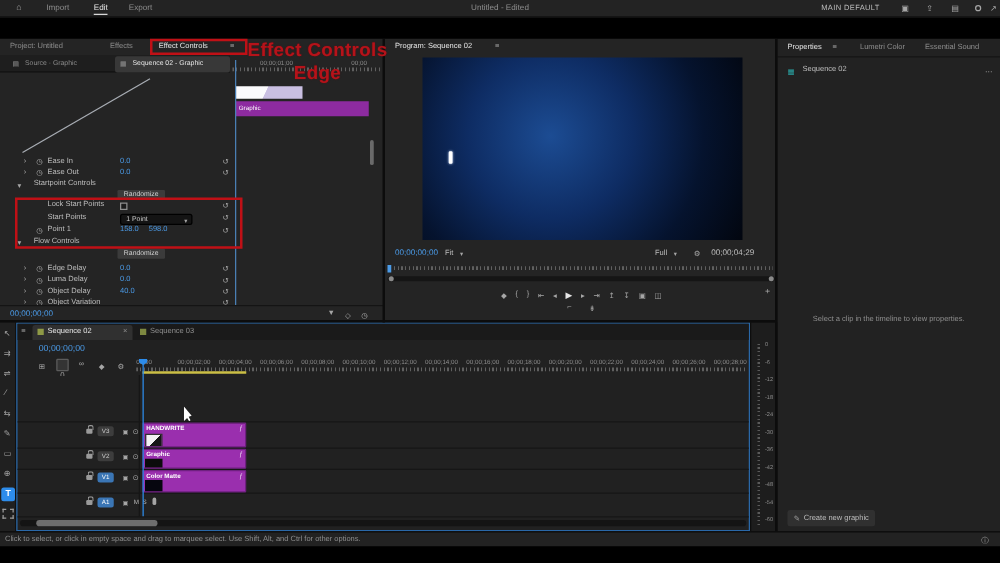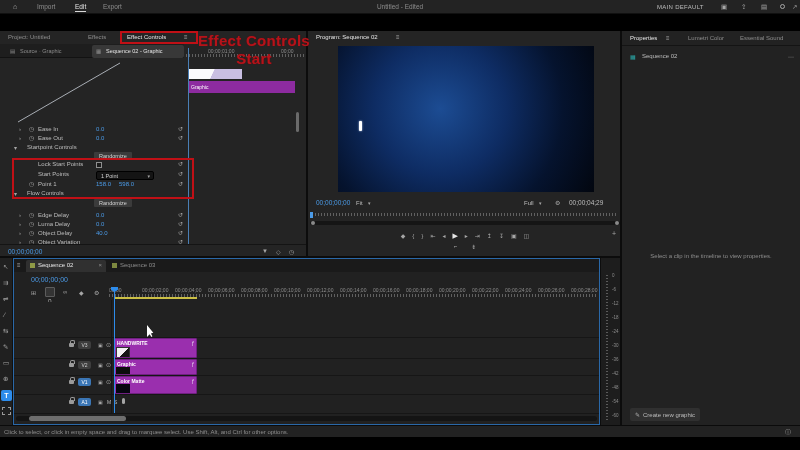--- a/index.html
+++ b/index.html
@@ -366,15 +366,15 @@
   <div class="a" style="left:0;top:425px;width:800px;height:12px;background:#222;border-top:1px solid #0b0b0b">
     <span class="a t6 dim" style="left:4px;top:3px">Click to select, or click in empty space and drag to marquee select. Use Shift, Alt, and Ctrl for other options.</span>
     <span class="a t6 ic" style="left:785px;top:2px">ⓘ</span>
   </div>
 
   <div class="a vdiv" style="left:306px;top:31px;height:227px"></div>
   <div class="a vdiv" style="left:620px;top:31px;height:394px"></div>
   <div class="a hdiv" style="left:0;top:256px;width:620px"></div>
 
   <div class="a annot" style="left:198px;top:32px;font-size:15px">Effect Controls</div>
-  <div class="a annot" style="left:198px;top:50px;width:112px;text-align:center;font-size:15px">Start</div>
+  <div class="a annot" style="left:198px;top:50px;width:112px;text-align:center;font-size:15px">Edge</div>
 
 </div>
 
 </body></html>

